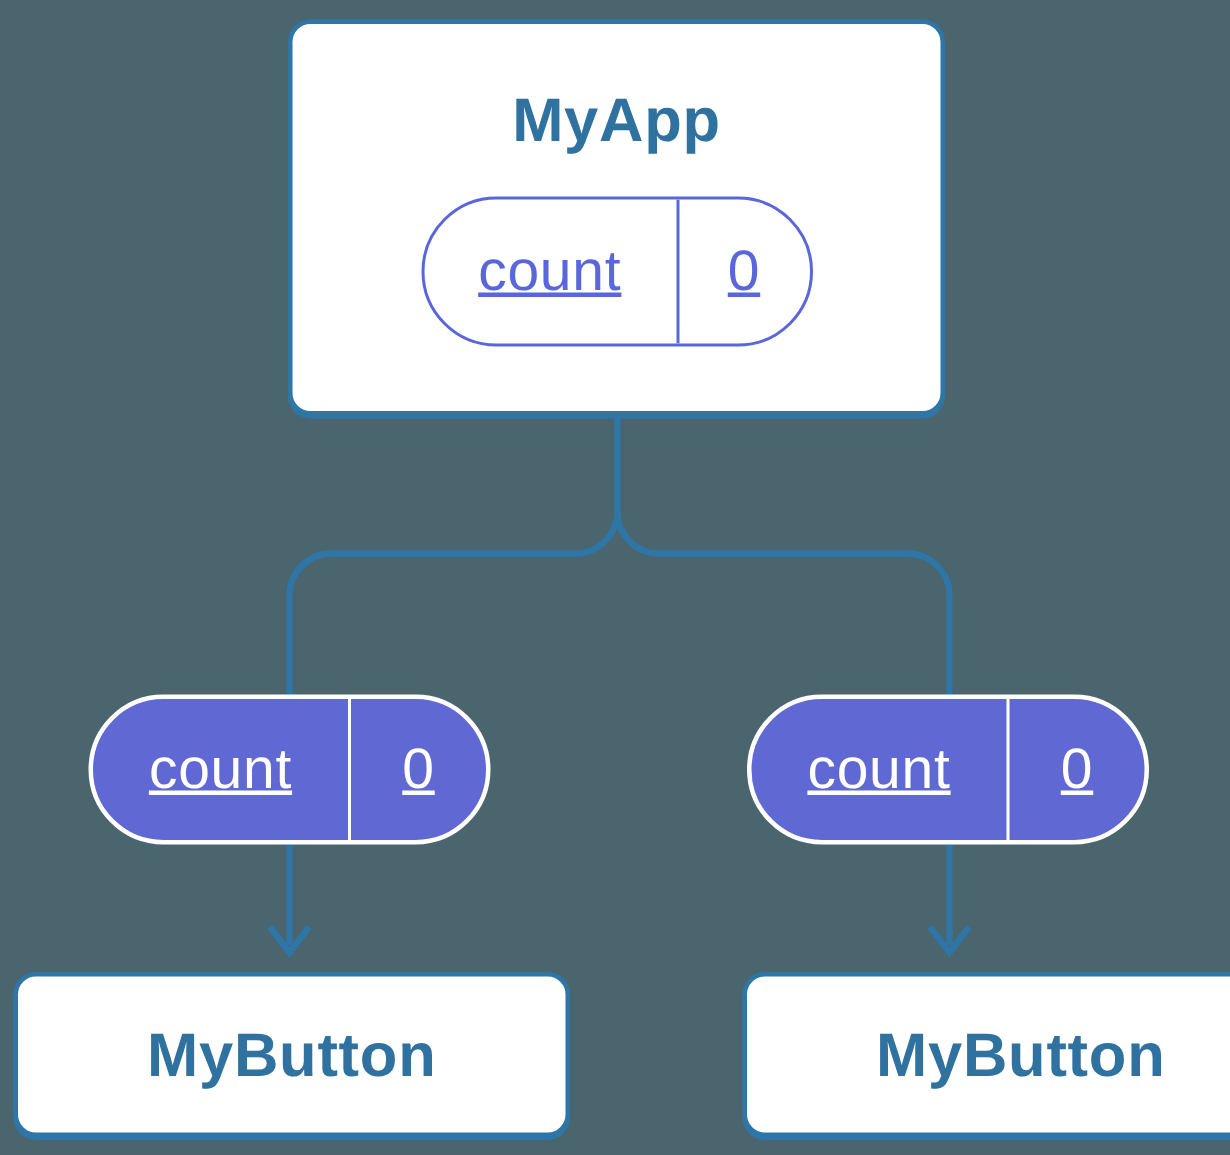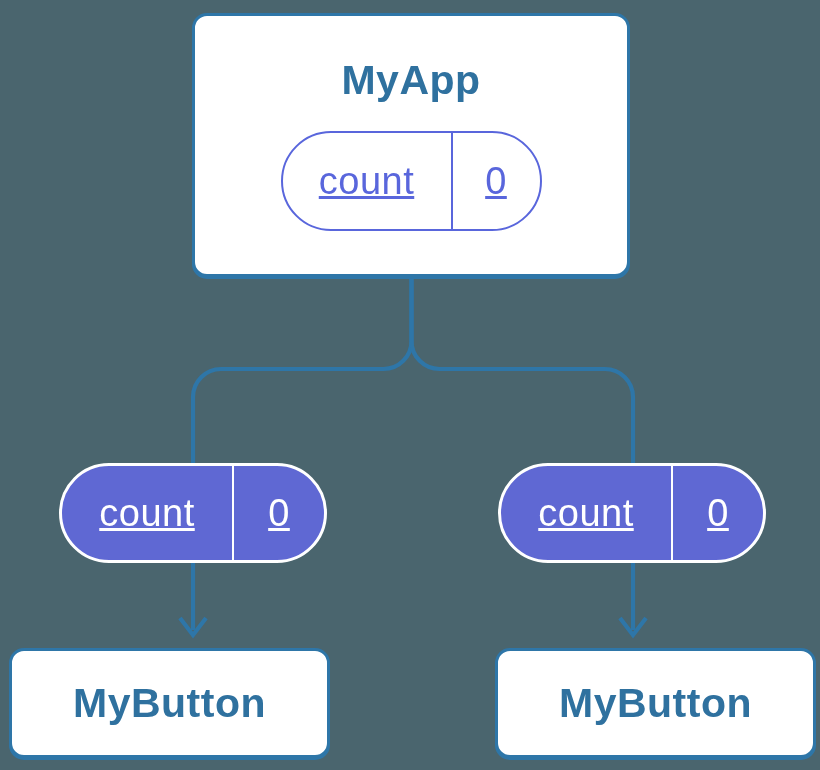--- a/index.html
+++ b/index.html
@@ -51,21 +51,21 @@
     letter-spacing:0.5px;
     line-height:1;
   }
   .node-root{
     left:192px;top:13px;width:438px;height:264px;
     justify-content:flex-start;
     padding-top:44px;
     gap:30px;
   }
   .node-leaf{
-    width:321px;height:110px;
+    width:371px;height:110px;
   }
   .node-leaf.left{left:9px;top:648px;}
   .node-leaf.right{left:495px;top:648px;}
 
   .pill{
     display:flex;
     align-items:stretch;
     height:100px;
     border-radius:50px;
     overflow:hidden;

